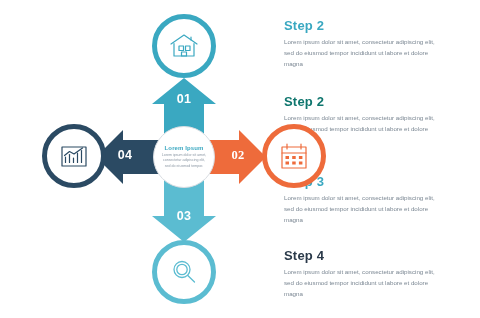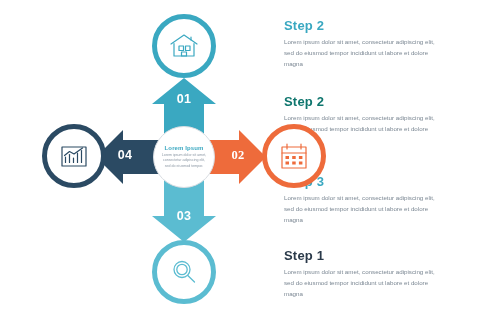--- a/index.html
+++ b/index.html
@@ -224,19 +224,19 @@
       <div class="step-title" style="color:#0f766e;">Step 2</div>
       <div class="step-body">Lorem ipsum dolor sit amet, consectetur adipiscing elit, sed do eiusmod tempor incididunt ut labore et dolore magna</div>
     </div>
 
     <div class="step-block" style="top:174px;">
       <div class="step-title" style="color:#3aa8c1;">Step 3</div>
       <div class="step-body">Lorem ipsum dolor sit amet, consectetur adipiscing elit, sed do eiusmod tempor incididunt ut labore et dolore magna</div>
     </div>
 
     <div class="step-block" style="top:248px;">
-      <div class="step-title" style="color:#2b3a4a;">Step 1</div>
+      <div class="step-title" style="color:#2b3a4a;">Step 4</div>
       <div class="step-body">Lorem ipsum dolor sit amet, consectetur adipiscing elit, sed do eiusmod tempor incididunt ut labore et dolore magna</div>
     </div>
 
   </div>
 
 </div>
 
 </body></html>

